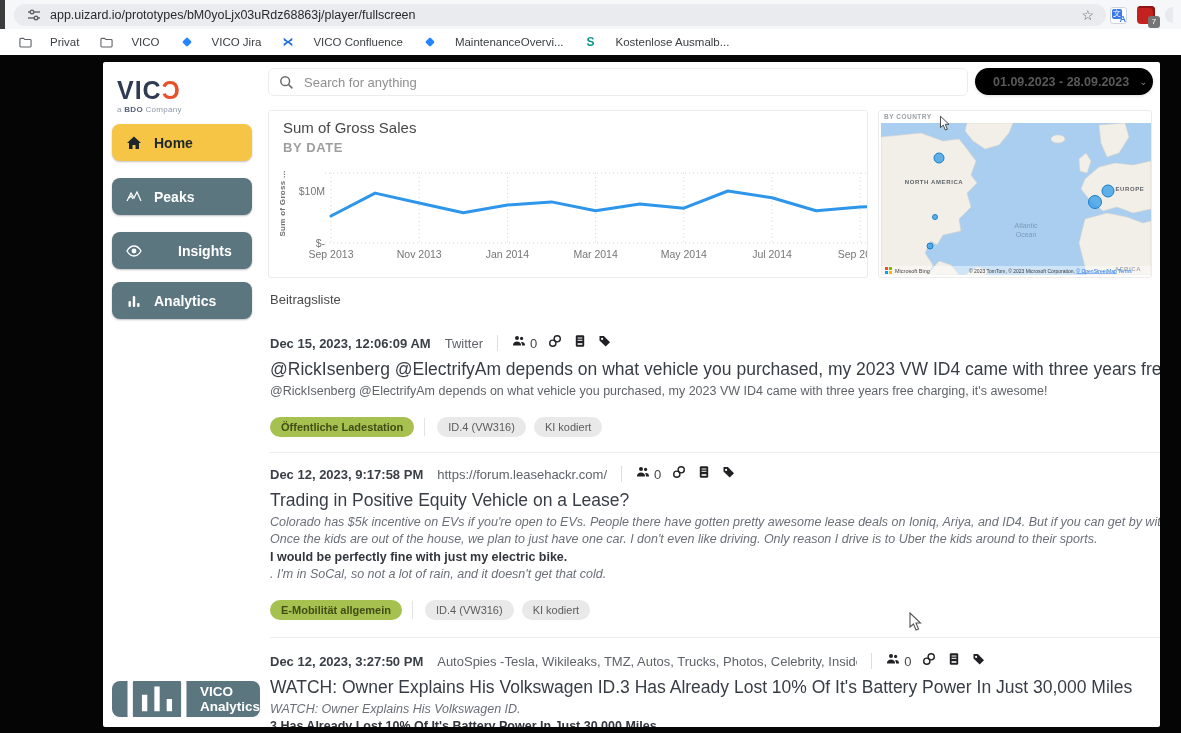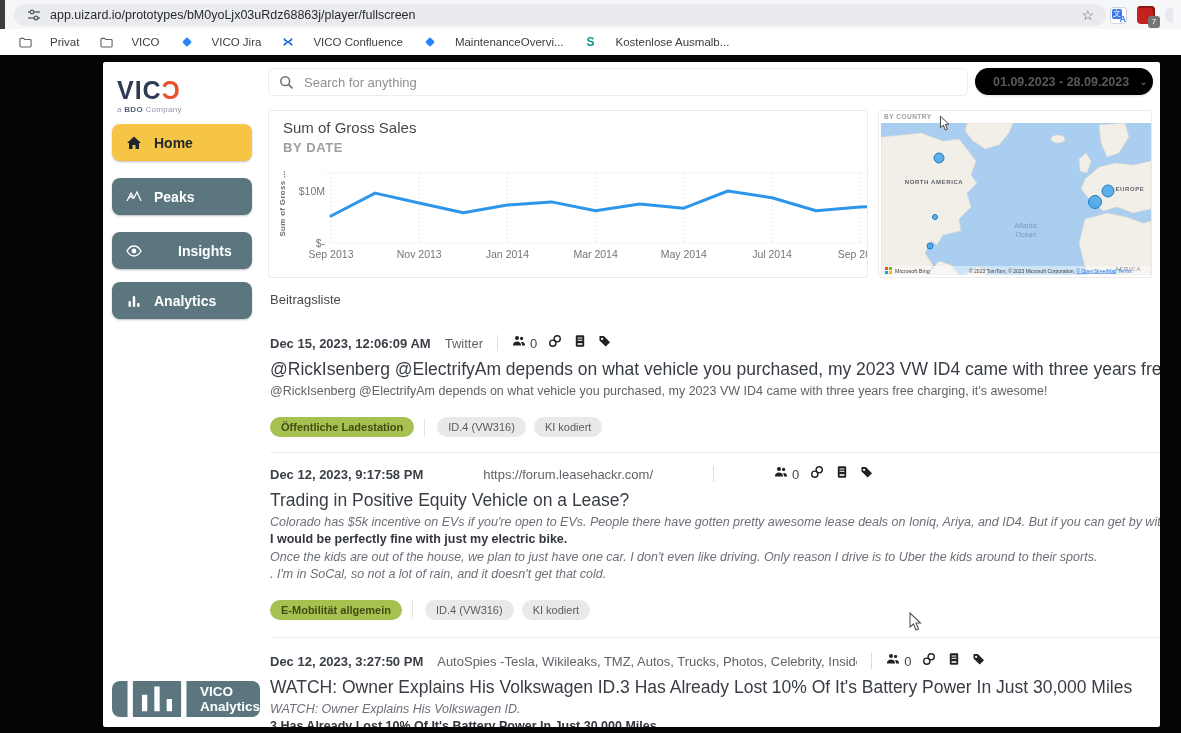--- a/index.html
+++ b/index.html
@@ -99,21 +99,21 @@
   .bline { font-size:12.5px; color:#5f6368; line-height:17.2px; white-space:nowrap; overflow:hidden; }
   .bline.italic { font-style:italic; color:#6b7078; }
   .bline.bold { font-weight:bold; color:#33373d; font-style:normal; }
   .tags { display:flex; align-items:center; margin-top:16px; height:22px; }
   .tagpill { font-size:11px; padding:4px 11px; border-radius:11px; white-space:nowrap; }
   .tagpill.green { background:#a6c150; color:#414d14; font-weight:bold; }
   .tagpill.gray { background:#e9e9e9; color:#5c5c5c; margin-right:8px; }
   .tagdiv { width:1px; height:18px; background:#e3e3e3; margin:0 12px 0 10px; }
   .psep { border-top:1px solid #ededed; margin-top:14px; }
   .psep2 { border-top:1px solid #ededed; margin-top:16px; }
-  .mt11 { margin-top:11px;gap:46px; } .mt13 { margin-top:13px; }
+  .mt11 { margin-top:11px; } .mt13 { margin-top:13px; }
 
   .cursor { position:absolute; z-index:50; }
 </style>
 </head>
 <body>
 
 <div class="toolbar">
   <div class="window-edge"></div>
   <div class="omnibox">
     <svg class="omni-tune" viewBox="0 0 16 16">
@@ -392,22 +392,22 @@
               </svg></span>
             <span><svg class="micon" viewBox="0 0 14 14">
                 <path d="M1.5 2.2 v4.2 l6.2 6.2 4.3-4.3 -6.2-6.2 h-4.3z" fill="currentColor"></path>
                 <circle cx="4.1" cy="4.9" r="1.1" fill="#fff"></circle>
               </svg></span>
           </span>
         </div>
         <div class="ptitle">Trading in Positive Equity Vehicle on a Lease?</div>
         <div class="pbody">
           <div class="bline italic">Colorado has $5k incentive on EVs if you're open to EVs. People there have gotten pretty awesome lease deals on Ioniq, Ariya, and ID4. But if you can get by with one car, t</div>
+          <div class="bline italic">Once the kids are out of the house, we plan to just have one car. I don't even like driving. Only reason I drive is to Uber the kids around to their sports.</div>
           <div class="bline bold">I would be perfectly fine with just my electric bike.</div>
-          <div class="bline italic">Once the kids are out of the house, we plan to just have one car. I don't even like driving. Only reason I drive is to Uber the kids around to their sports.</div>
           <div class="bline italic">. I'm in SoCal, so not a lot of rain, and it doesn't get that cold.</div>
         </div>
         <div class="tags">
           <span class="tagpill green">E-Mobilität allgemein</span>
           <span class="tagdiv"></span>
           <span class="tagpill gray">ID.4 (VW316)</span>
           <span class="tagpill gray">KI kodiert</span>
         </div>
       </div>
       <div class="psep2"></div>

